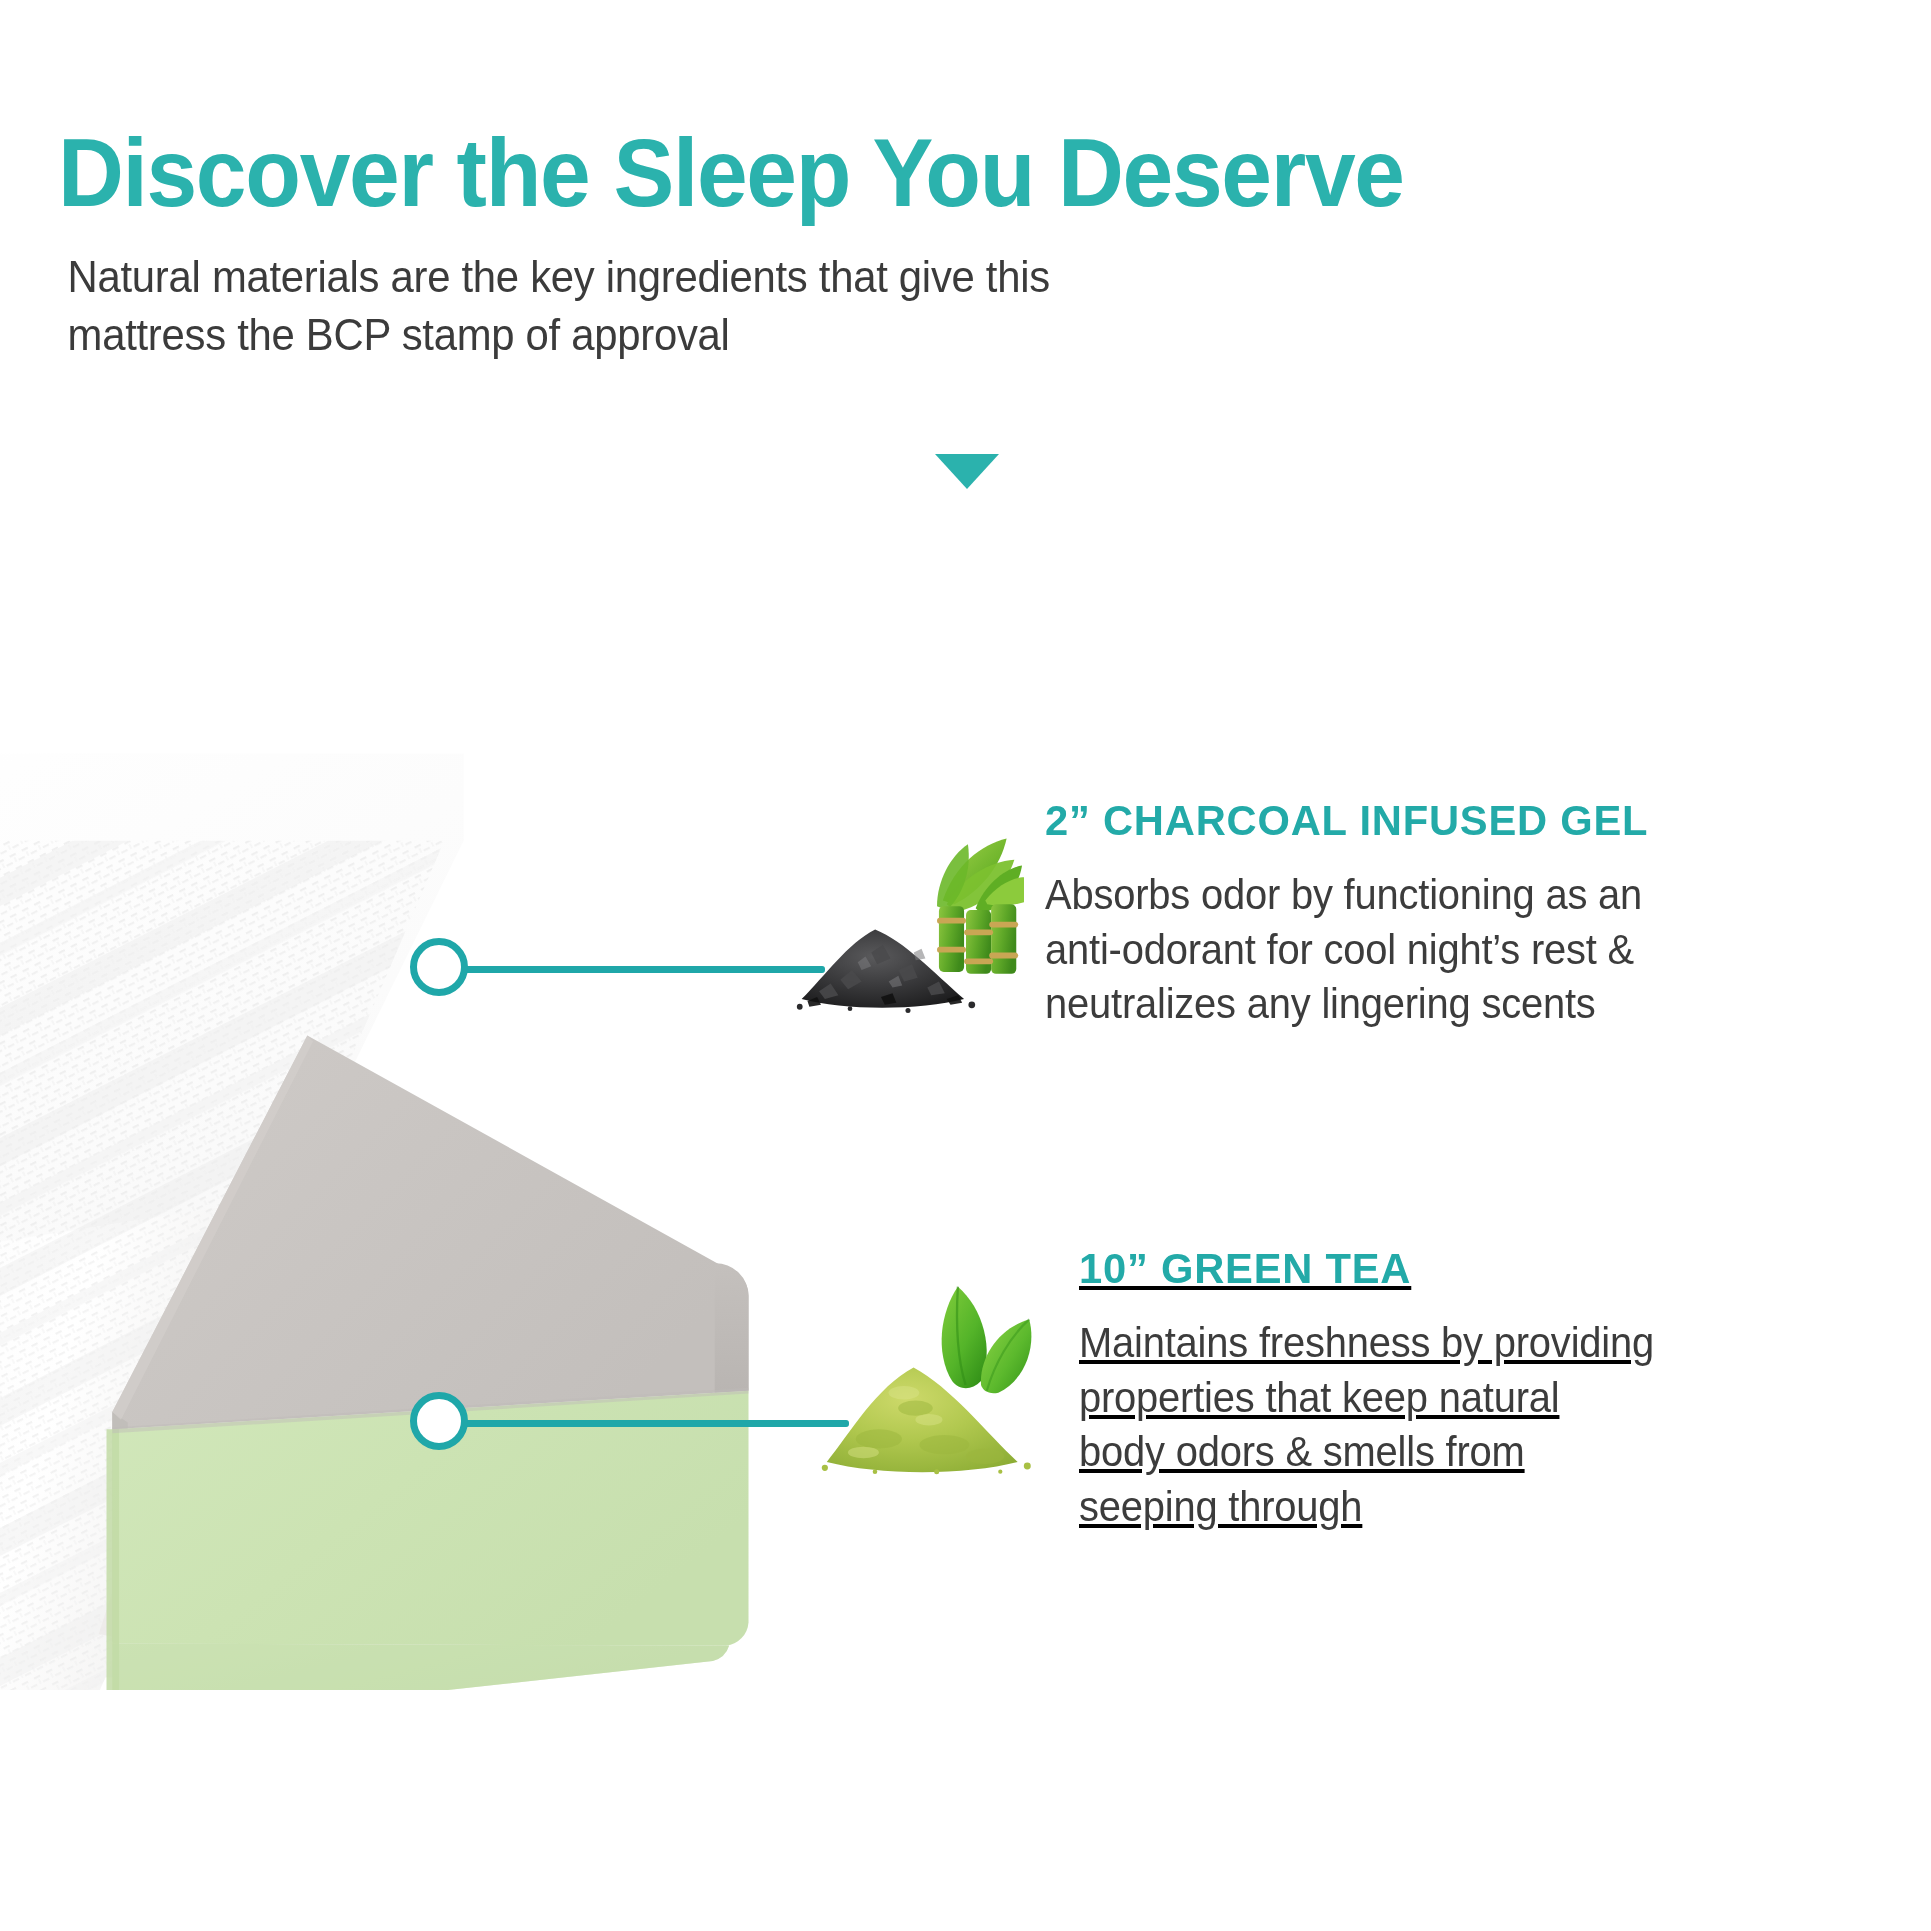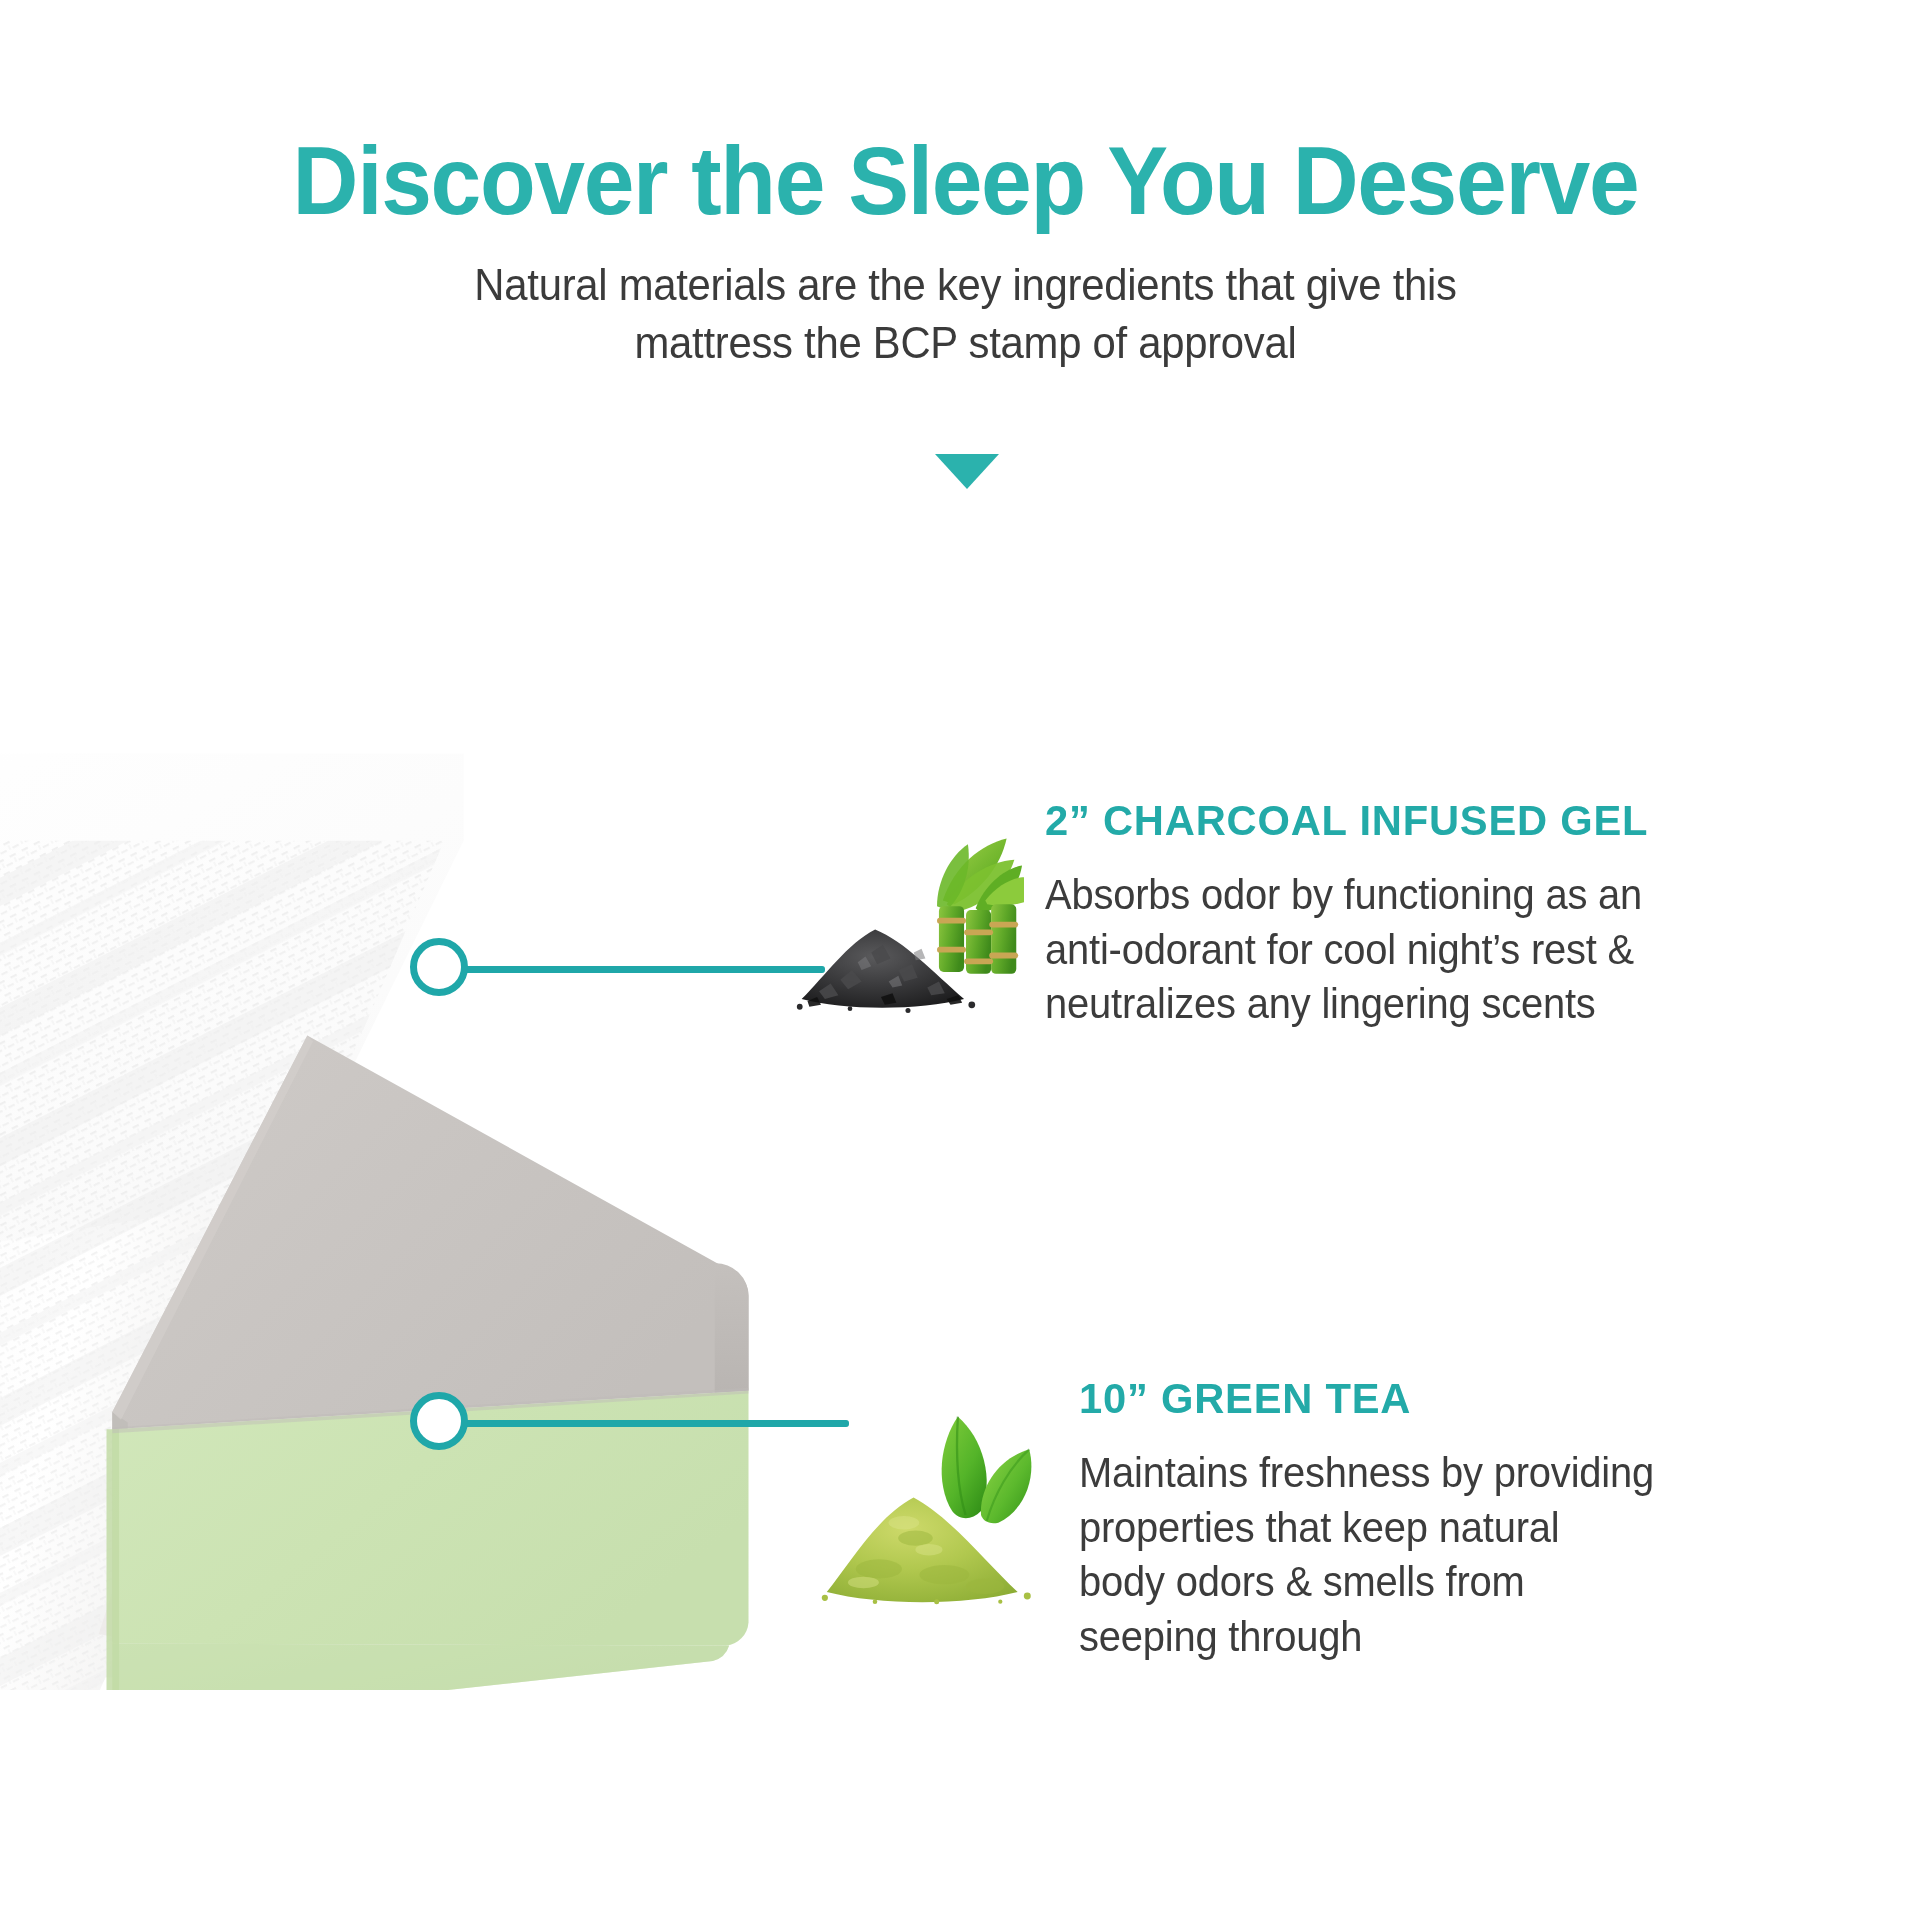--- a/index.html
+++ b/index.html
@@ -5,21 +5,21 @@
   * { margin:0; padding:0; box-sizing:border-box; }
   html,body { width:1931px; height:1931px; }
   body {
     background:#ffffff;
     font-family:"Liberation Sans", sans-serif;
     overflow:hidden;
     position:relative;
   }
 
   
-  #header { position:absolute; top:8px; left:0; width:1931px; padding-top:124px; text-align:center; }
+  #header { position:absolute; top:0; left:0; width:1931px; padding-top:124px; }
 
   #page-title {
     color:#2bb2ad;
     font-size:97px;
     line-height:1.02;
     font-weight:bold;
     letter-spacing:-1.4px;
     font-family:"Liberation Sans Narrow","Liberation Sans", sans-serif;
     transform:scaleX(0.94);
   }
@@ -61,21 +61,21 @@
     box-sizing:border-box;
   }
   #connector-charcoal { left:410px; top:938px; }
   #connector-charcoal .line { width:386px; }
   #connector-greentea { left:410px; top:1392px; }
   #connector-greentea .line { width:410px; }
 
   
   .callout { position:absolute; display:flex; align-items:flex-start;margin-top:24px; }
   #callout-charcoal { left:792px; top:772px; }
-  #callout-greentea  { left:821px; top:1350px; }
+  #callout-greentea  { left:821px; top:1220px;text-decoration:underline; }
 
   .callout-icon { position:relative; flex:0 0 auto; }
   .callout-text { padding-top:1.9px; }
 
   .callout-heading {
     color:#23aaa8;
     font-size:43px;
     font-weight:bold;
     letter-spacing:0.8px;
     line-height:1.05;

